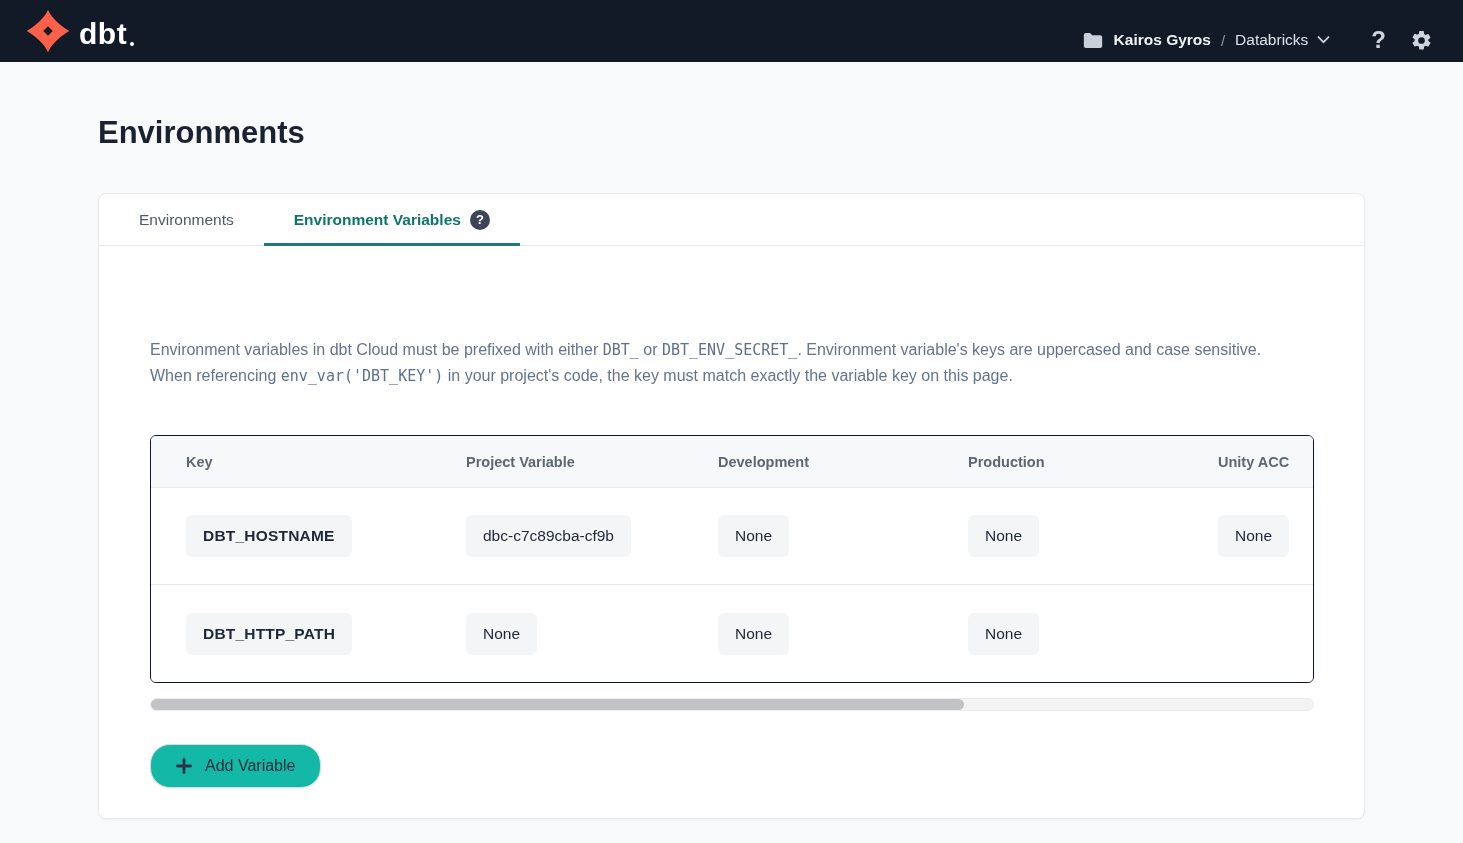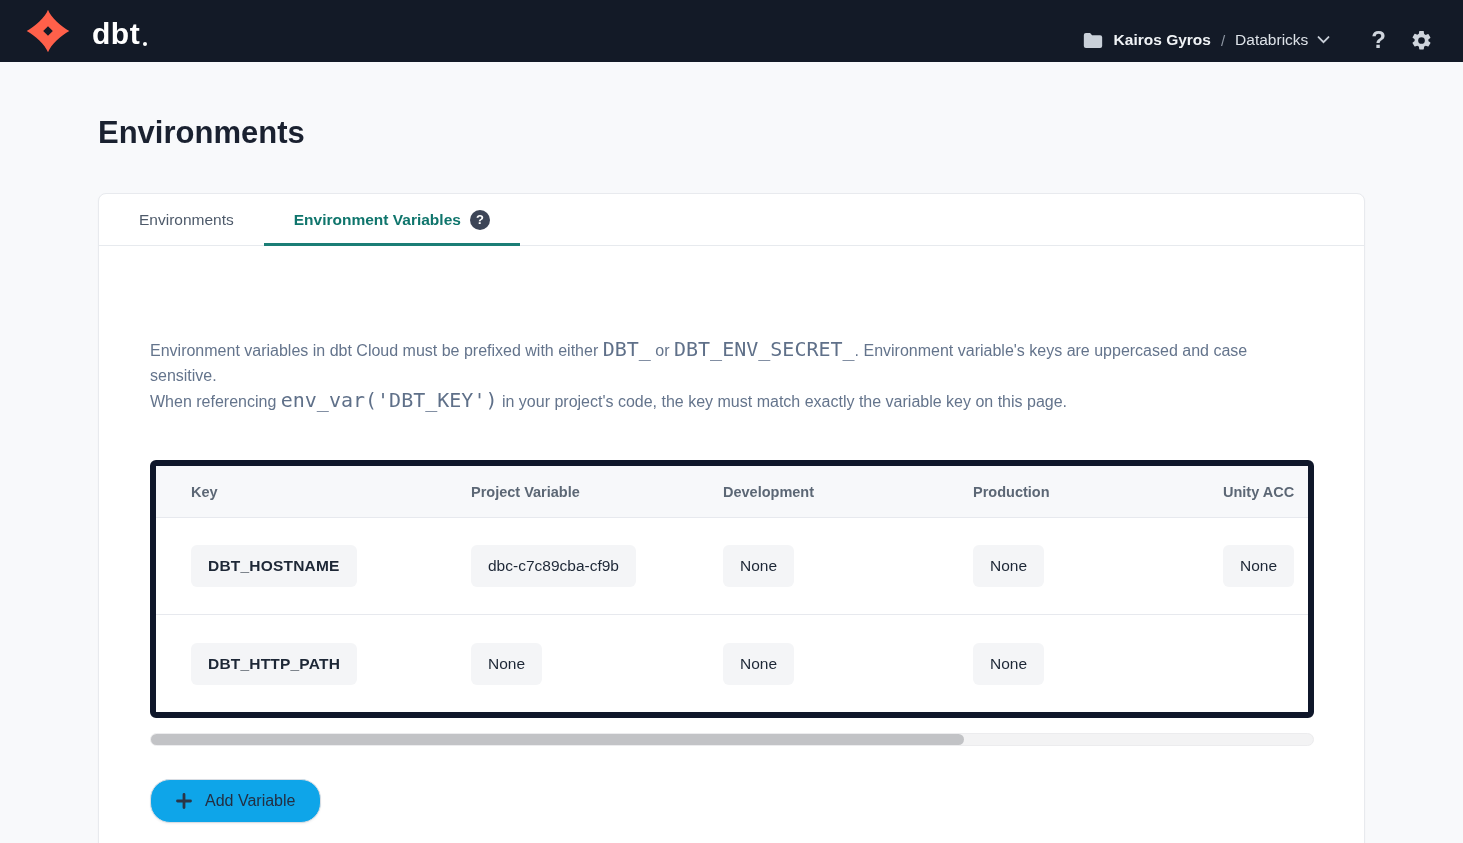--- a/index.html
+++ b/index.html
@@ -1,21 +1,21 @@
 <!DOCTYPE html>
 <html><head>
 <meta charset="utf-8">
 <style>
   * { margin:0; padding:0; box-sizing:border-box; }
   html,body { width:1463px; height:843px; overflow:hidden;
     font-family:"Liberation Sans", sans-serif; background:#f8f9fb; }
 
   
   .nav { height:62px; background:#131a27; display:flex; align-items:center; padding:0 30px 0 26px; }
-  .brand { display:flex; align-items:flex-end; gap:22px; }
+  .brand { display:flex; align-items:flex-end; gap:9px; }
   .brand-mark { width:44px; height:44px; }
   .brand-text { color:#fff; font-size:30px; font-weight:bold; letter-spacing:.5px; line-height:38px; position:relative; padding-right:7px; }
   .brand-text::after { content:""; position:absolute; right:0; bottom:7px; width:4px; height:4px; border-radius:50%; background:#fff; }
   .nav-links { display:flex; align-items:stretch; height:62px; margin-left:60px; }
   .nav-item { display:flex; align-items:center; gap:8px; padding:0 17px; color:#e4e8ee;
     font-size:15.5px; font-weight:bold; position:relative; cursor:pointer; }
   .nav-item.active { color:#2bd7c7; }
   .nav-item.active::after { content:""; position:absolute; left:0; right:0; bottom:0; height:3px; background:#2bd7c7; }
   .nav-item + .nav-item { margin-left:14px; }
   .nav-right { margin-left:auto; display:flex; align-items:center;margin-top:18px; }
@@ -39,44 +39,44 @@
   .tab { display:flex; align-items:center; gap:9px; padding:0 30px; font-size:15.5px;
     color:#4e5a6a; position:relative; cursor:pointer; }
   .tab.active { color:#0f756c; font-weight:bold; }
   .tab.active::after { content:""; position:absolute; left:0; right:0; bottom:-1px; height:3px; background:#1b7e76; }
   .tab-q { width:20px; height:20px; border-radius:50%; background:#3d4557; color:#fff;
     font-size:13px; font-weight:bold; display:flex; align-items:center; justify-content:center; }
 
   .card-body { padding:91px 51px 30px; }
 
   .desc { color:#64748c; font-size:16px; line-height:25px; }
-  .desc code { font-family:"DejaVu Sans Mono", monospace; font-size:20px; color:#5f7089; }
+  .desc code { font-family:"DejaVu Sans Mono", monospace; font-size:15px; color:#5f7089; }
 
   
-  .tbl-wrap { margin-top:46px; width:1164px; border:6px solid #0f172a; border-radius:6px; overflow:hidden; }
+  .tbl-wrap { margin-top:46px; width:1164px; border:1px solid #0f172a; border-radius:6px; overflow:hidden; }
   .tbl-inner { width:1660px; }
   .t-row { display:grid; grid-template-columns:280px 252px 250px 250px 628px; align-items:center; }
   .t-head { height:52px; background:#f7f8fa; border-bottom:1px solid #e7e9ee; }
   .t-head .t-cell { font-size:14.5px; font-weight:bold; color:#5c6775; }
   .t-cell { padding-left:35px; }
   .t-body-row { height:97px; background:#fff; }
   .t-body-row.divided { border-bottom:1px solid #e7e9ee; }
   .pill { display:inline-block; background:#f4f5f7; border-radius:6px; padding:12px 17px;
     font-size:15.5px; color:#1d2736; cursor:pointer; }
   .pill.key { font-weight:bold; letter-spacing:.2px; }
 
   
   .hscroll { margin-top:15px; width:1164px; height:13px; background:#f3f3f4;
     border:1px solid #ececee; border-radius:7px; position:relative; }
   .hscroll-thumb { position:absolute; left:0; top:0; height:11px; width:70%;
     background:#c2c3c6; border-radius:6px; cursor:grab; }
 
   
   .add-btn { margin-top:33px; display:inline-flex; align-items:center; gap:13px; height:44px;
-    padding:0 25px; background:#0ea5e9; border:1px solid #d9dde3; border-radius:20px;
+    padding:0 25px; background:#14b8a6; border:1px solid #d9dde3; border-radius:20px;
     box-shadow:0 1px 2px rgba(16,24,40,.05); font-size:16px; color:#232f42; cursor:pointer; }
   .plus-ic { width:16px; height:16px; stroke:#2a3547; stroke-width:2.8; stroke-linecap:round; }
 </style>
 </head>
 <body>
 
 <div class="nav">
   <div class="brand">
     <svg class="brand-mark" viewBox="0 0 64 64">
       <path fill="#ff604a" fill-rule="evenodd" d="M32 1 C 36 12, 52 26, 63 32 C 52 38, 36 52, 32 63 C 28 52, 12 38, 1 32 C 12 26, 28 12, 32 1 Z

